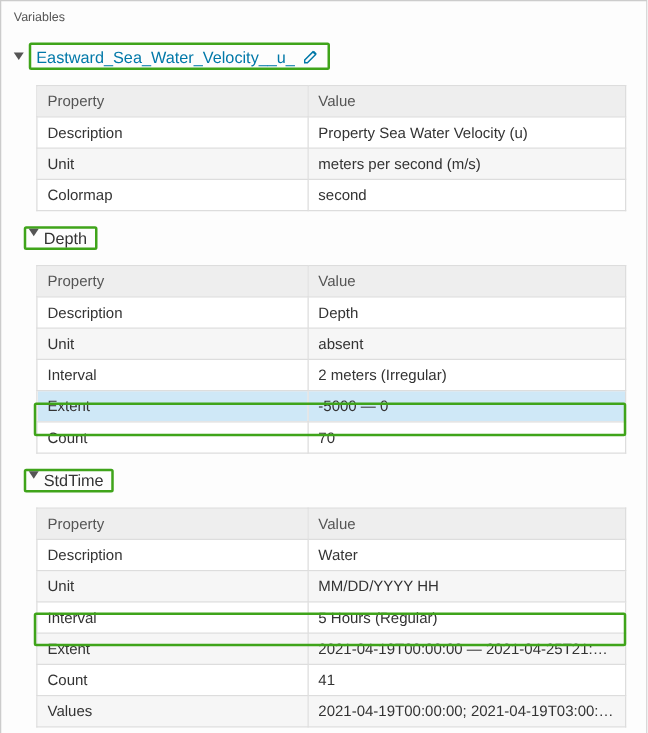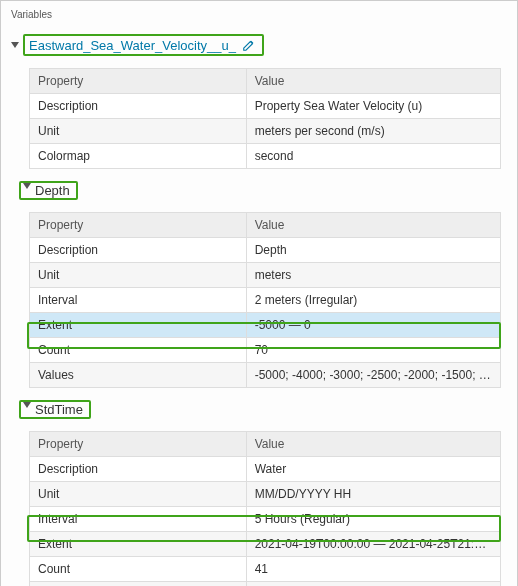--- a/index.html
+++ b/index.html
@@ -169,37 +169,33 @@
           <tr>
         <th>Property</th>
         <th>Value</th>
       </tr>
       <tr>
         <td>Description</td>
         <td>Depth</td>
       </tr>
       <tr>
         <td>Unit</td>
-        <td>meters</td>
+        <td>absent</td>
       </tr>
       <tr>
         <td>Interval</td>
         <td>2 meters (Irregular)</td>
       </tr>
       <tr class="selected">
         <td>Extent</td>
         <td>-5000 — 0</td>
       </tr>
       <tr>
         <td>Count</td>
         <td>70</td>
-      </tr>
-      <tr>
-        <td>Values</td>
-        <td>-5000; -4000; -3000; -2500; -2000; -1500; -1...</td>
       </tr>
     </tbody>
       </table>
     <div class="green-row-overlay" style="top:110px"></div>
   </div>
 
   
   <div class="section-header">
     <span class="hl-green tight">
       <span class="chev"></span>

